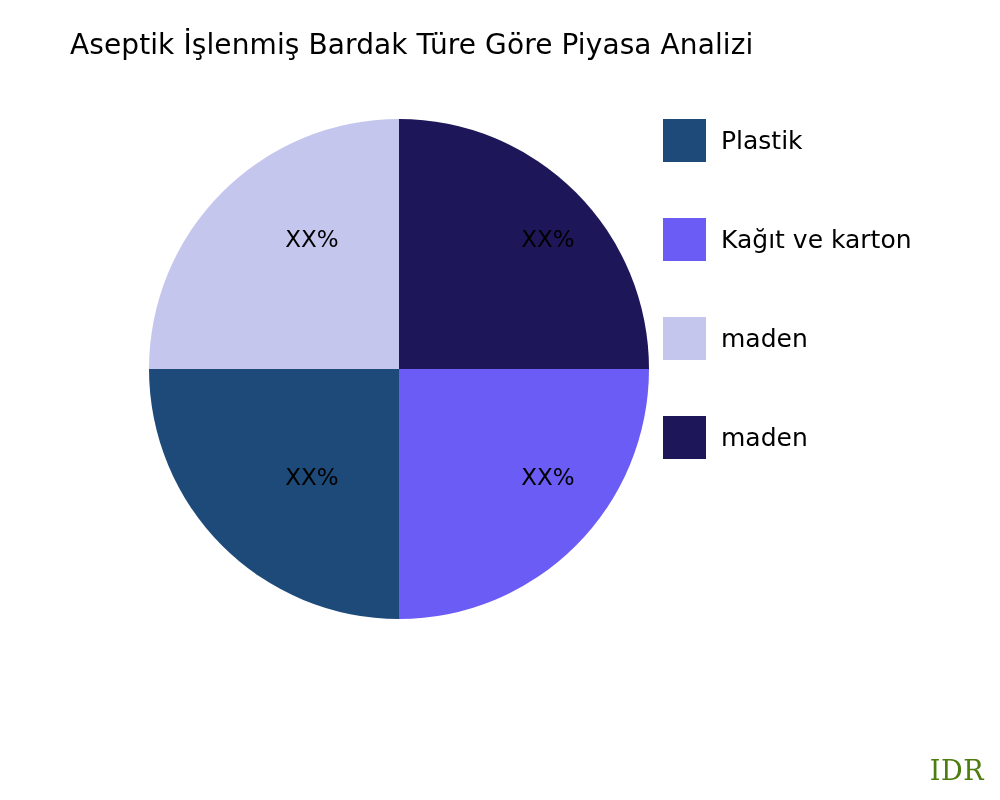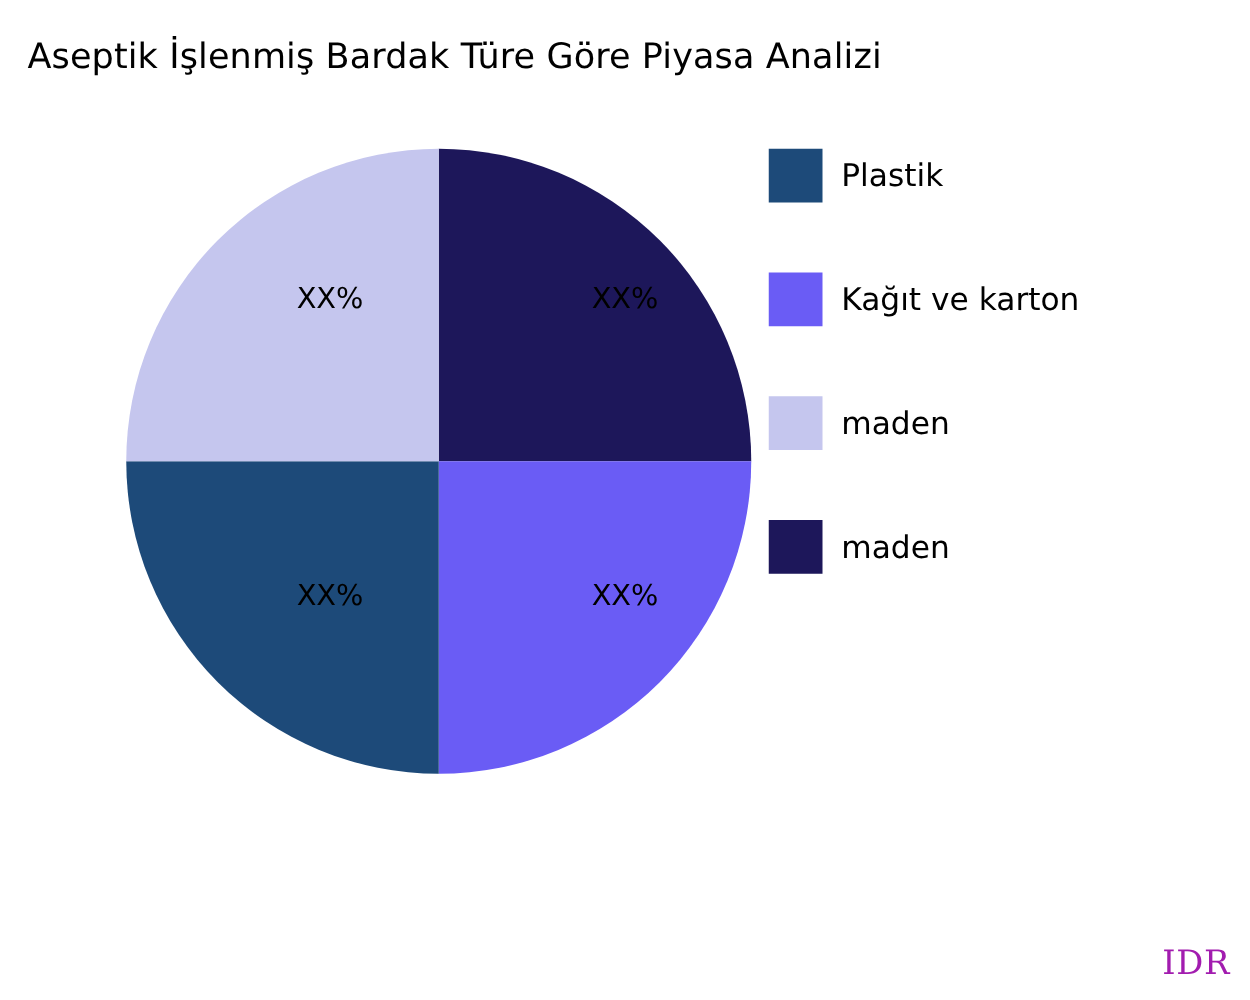--- a/index.html
+++ b/index.html
@@ -12,20 +12,21 @@
     height: 800px;
     position: relative;
     overflow: hidden;
     font-family: "DejaVu Sans", "Liberation Sans", sans-serif;
     -webkit-font-smoothing: antialiased;
   }
 
   #chart-root {
     position: absolute;
     inset: 0;
+    margin-left: 48px;
   }
 
   
   #chart-title {
     position: absolute;
     left: 22px;
     top: 27px;
     font-size: 28px;
     line-height: 36px;
     color: #000000;
@@ -86,21 +87,21 @@
     white-space: nowrap;
   }
 
   
   #watermark {
     position: absolute;
     right: 16px;
     bottom: 14px;
     font-family: "DejaVu Serif", "Liberation Serif", serif;
     font-size: 27px;
-    color: #a21caf;
+    color: #4d7c0f;
     letter-spacing: 0.5px;
   }
 </style>
 </head>
 <body>
 
 <div id="chart-root">
 
   <div id="chart-title">Aseptik İşlenmiş Bardak Türe Göre Piyasa Analizi</div>
 

